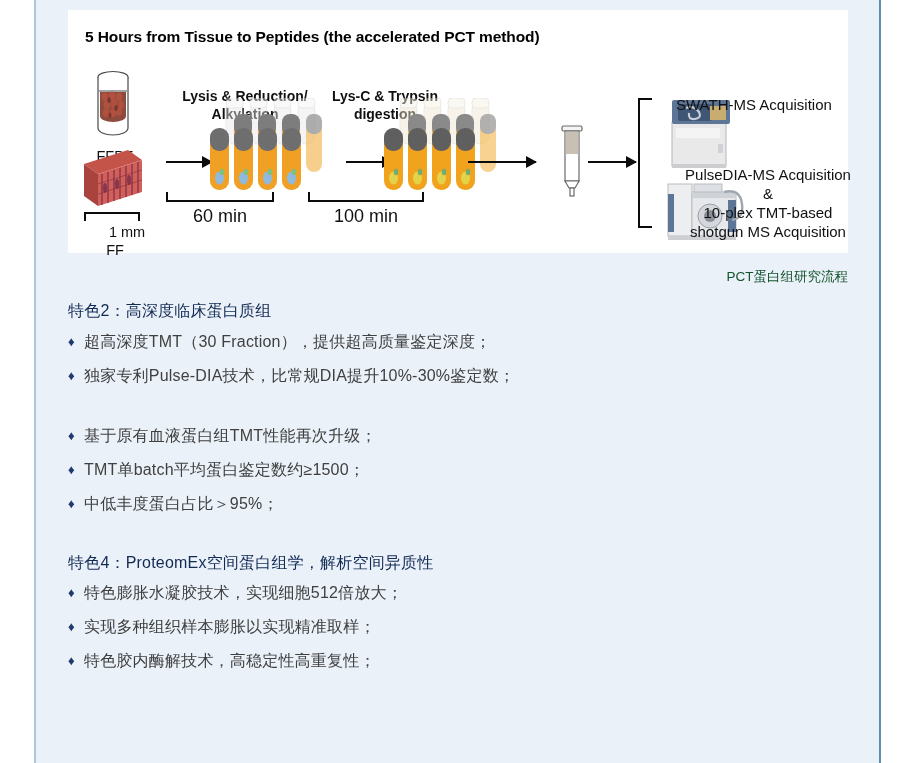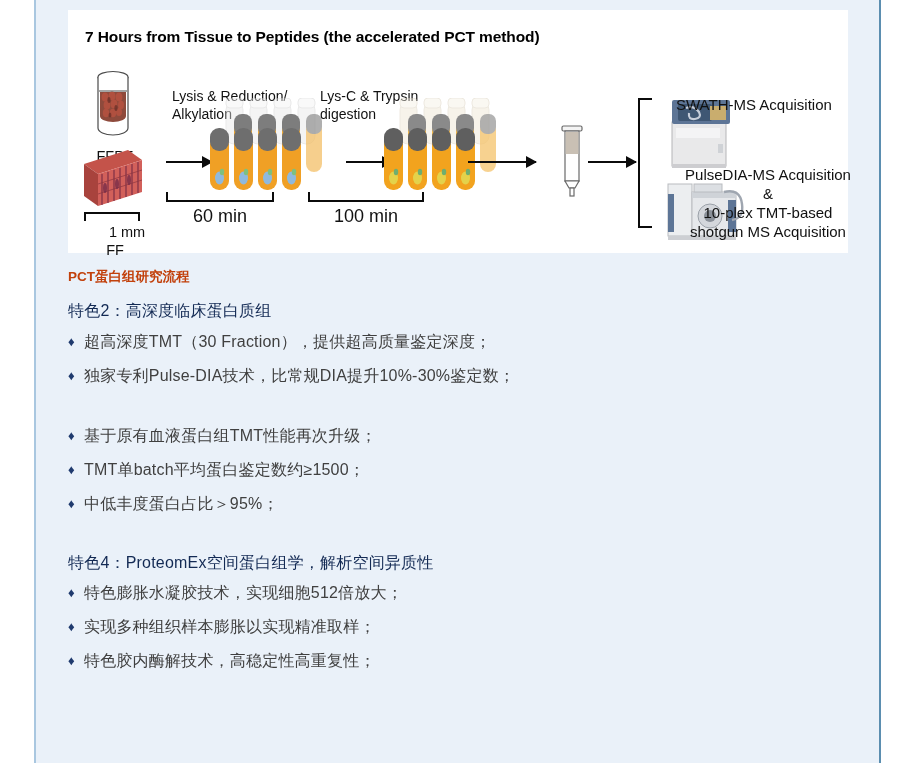--- a/index.html
+++ b/index.html
@@ -51,22 +51,24 @@
     font-weight: bold;
     color: #000000;
     letter-spacing: -0.1px;
     white-space: nowrap;
   }
 
   .step-label {
     position: absolute;
     font-size: 14px;
     color: #111111;
+    text-align: center;
     line-height: 1.28;
     white-space: pre-line;
+    font-weight: bold;
   }
   #label-lysis   { left: 104px; top: 78px;  width: 146px; }
   #label-lysc    { left: 252px; top: 78px;  width: 130px; }
   #label-desalt  { left: 390px; top: 78px;  width: 135px; }
 
   .sample-label {
     position: absolute;
     font-size: 14.5px;
     color: #111111;
     text-align: center;
@@ -167,24 +169,23 @@
   
   #ms-top    { position: absolute; left: 596px; top: 86px;  width: 76px; height: 74px; }
   #ms-bottom { position: absolute; left: 596px; top: 166px; width: 86px; height: 66px; }
 
   
   #figure-caption {
     position: absolute;
     left: 32px;
     top: 268px;
     width: 780px;
-    text-align: left;
+    text-align: right;
     font-size: 13.5px;
-    color: #c2410c;
-    font-weight: bold;
+    color: #14532d;
   }
 
   
   #body-text {
     position: absolute;
     left: 32px;
     top: 300px;
     width: 790px;
   }
   .feature-block { margin-bottom: 4px; }
@@ -219,21 +220,21 @@
   .block-gap { height: 26px; }
 </style>
 </head>
 <body>
 
 <div id="page">
   <div id="content-column">
 
     <div id="figure-card">
 
-      <div id="figure-title">7 Hours from Tissue to Peptides (the accelerated PCT method)</div>
+      <div id="figure-title">5 Hours from Tissue to Peptides (the accelerated PCT method)</div>
 
       <svg id="ffpe-vial" viewBox="0 0 38 70">
         <ellipse cx="19" cy="7" rx="15" ry="5.5" fill="#ffffff" stroke="#4a4a4a" stroke-width="1.2"></ellipse>
         <path d="M4 7 V58 a15 7 0 0 0 30 0 V7" fill="#ffffff" stroke="#4a4a4a" stroke-width="1.2"></path>
         <path d="M6 22 h26 v24 a13 6 0 0 1 -26 0 z" fill="#8e4a3c"></path>
         <g fill="#b0503f">
           <ellipse cx="11" cy="27" rx="3.4" ry="4.6"></ellipse>
             <ellipse cx="18" cy="26" rx="3.4" ry="4.6"></ellipse>
           <ellipse cx="25" cy="27" rx="3.4" ry="4.6"></ellipse>
             <ellipse cx="13" cy="35" rx="3.4" ry="4.6"></ellipse>

